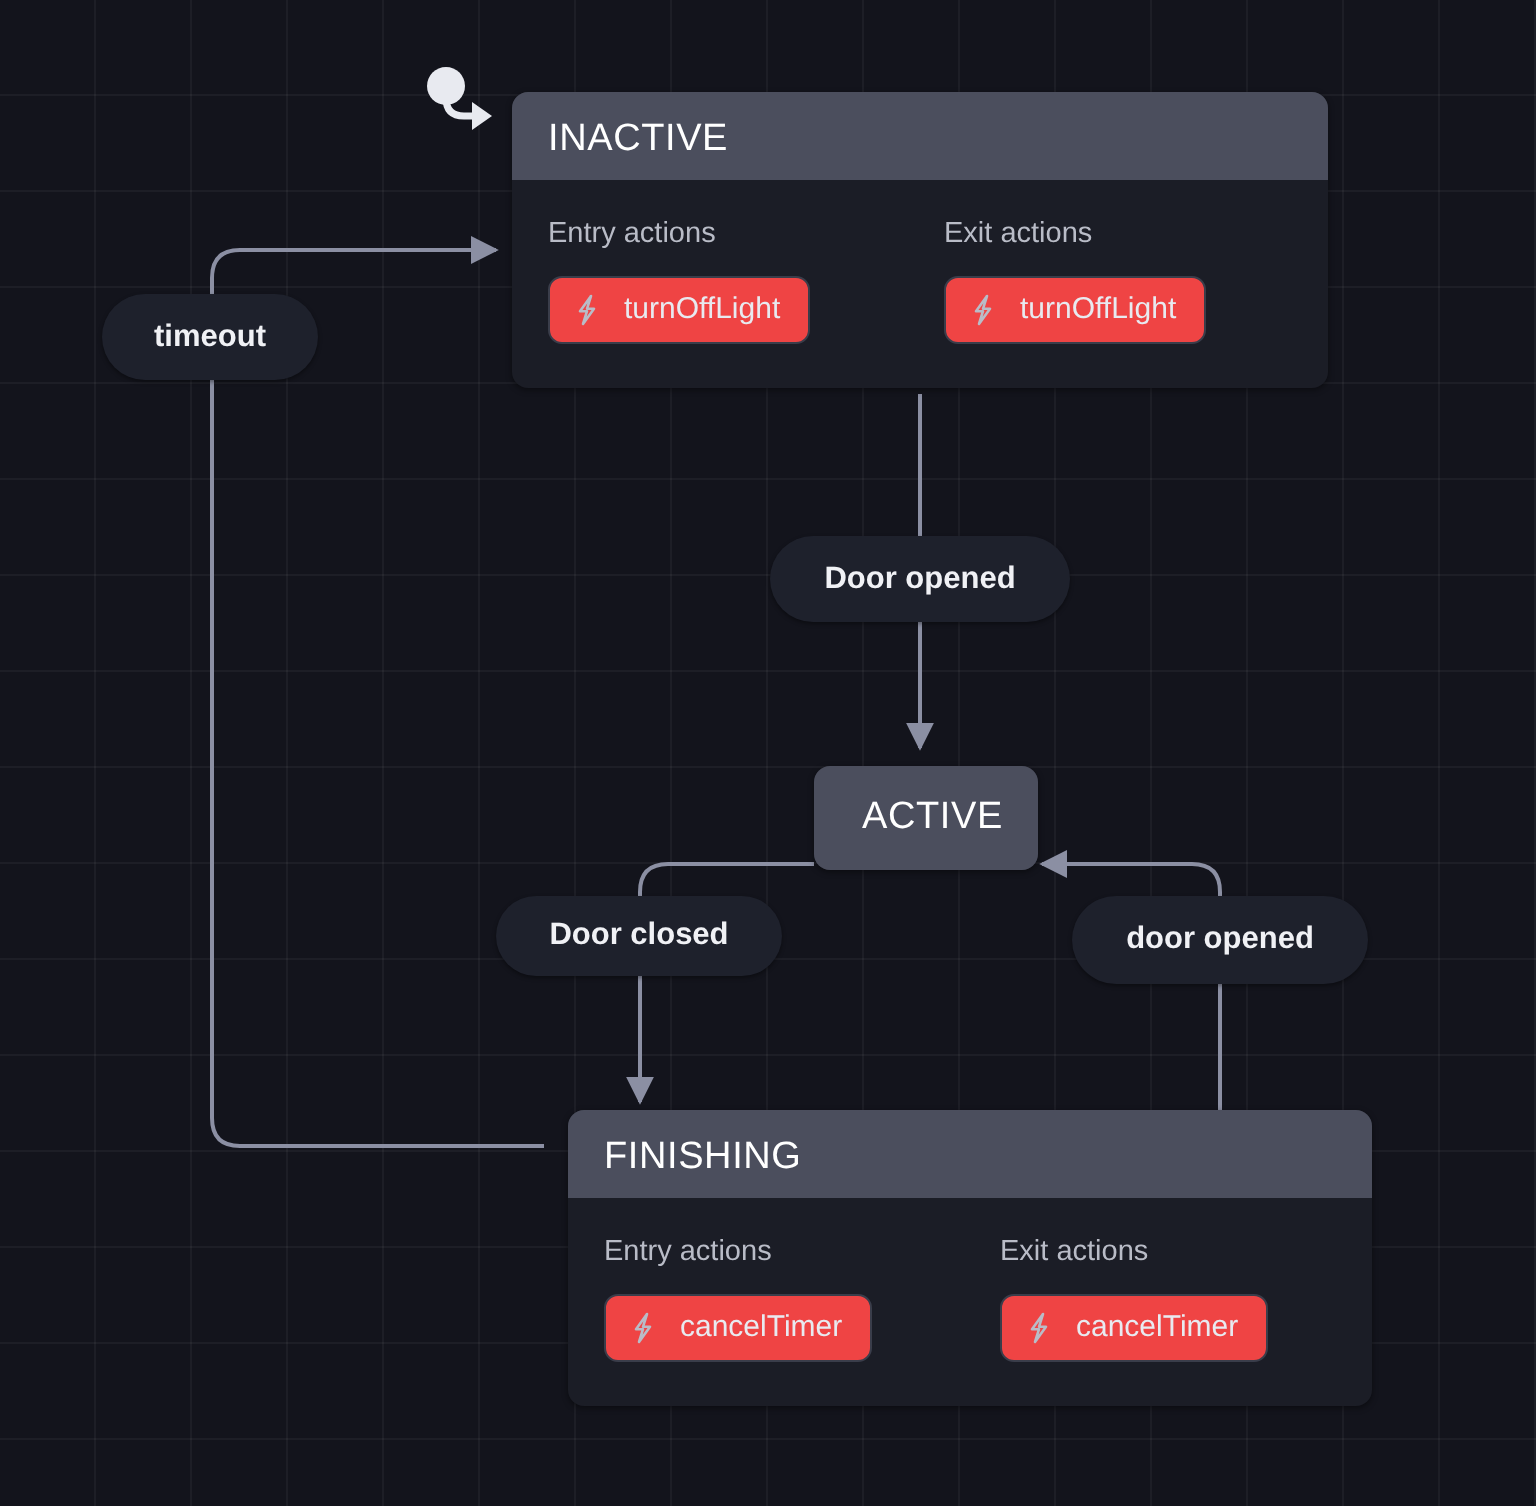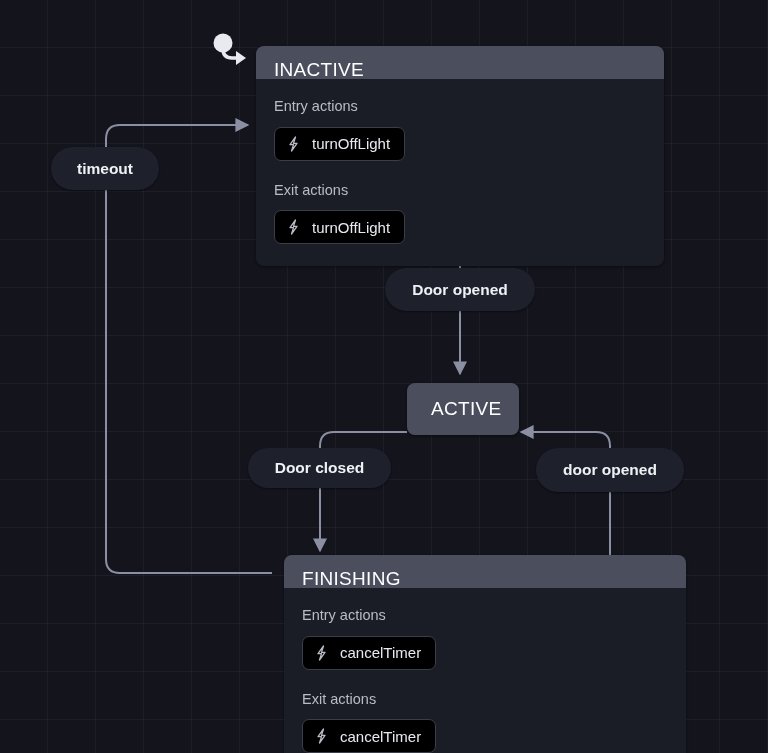--- a/index.html
+++ b/index.html
@@ -39,49 +39,48 @@
     border-radius: 8px;
     background: #1b1d26;
     box-shadow: 0 1px 3px rgba(0,0,0,0.45);
     overflow: hidden;
   }
   .state-header {
     background: #4b4e5d;
     color: #ffffff;
     font-size: 19px;
     letter-spacing: 0.3px;
-    padding: 14px 18px 0 18px;
+    padding: 14px 18px 11px 18px;
     line-height: 1;
     white-space: nowrap;
   }
   .state-body {
     display: flex;
     padding: 20px 18px 22px 18px;
     gap: 22px;
-    flex-direction: column;
   }
   .action-col {
     display: flex;
     flex-direction: column;
     min-width: 176px;
   }
   .action-col-title {
     color: #b9bcc7;
     font-size: 14.5px;
     margin-bottom: 13px;
     line-height: 1;
     white-space: nowrap;
   }
   .action-chip {
     display: flex;
     align-items: center;
     gap: 11px;
     border: 1px solid #3a3d4a;
     border-radius: 7px;
-    background: #000000;
+    background: #ef4444;
     padding: 8px 14px 8px 11px;
     color: #e8eaf0;
     font-size: 15px;
     line-height: 1;
     white-space: nowrap;
     align-self: flex-start;
     text-align: right;
   }
   .bolt {
     flex: 0 0 auto;

